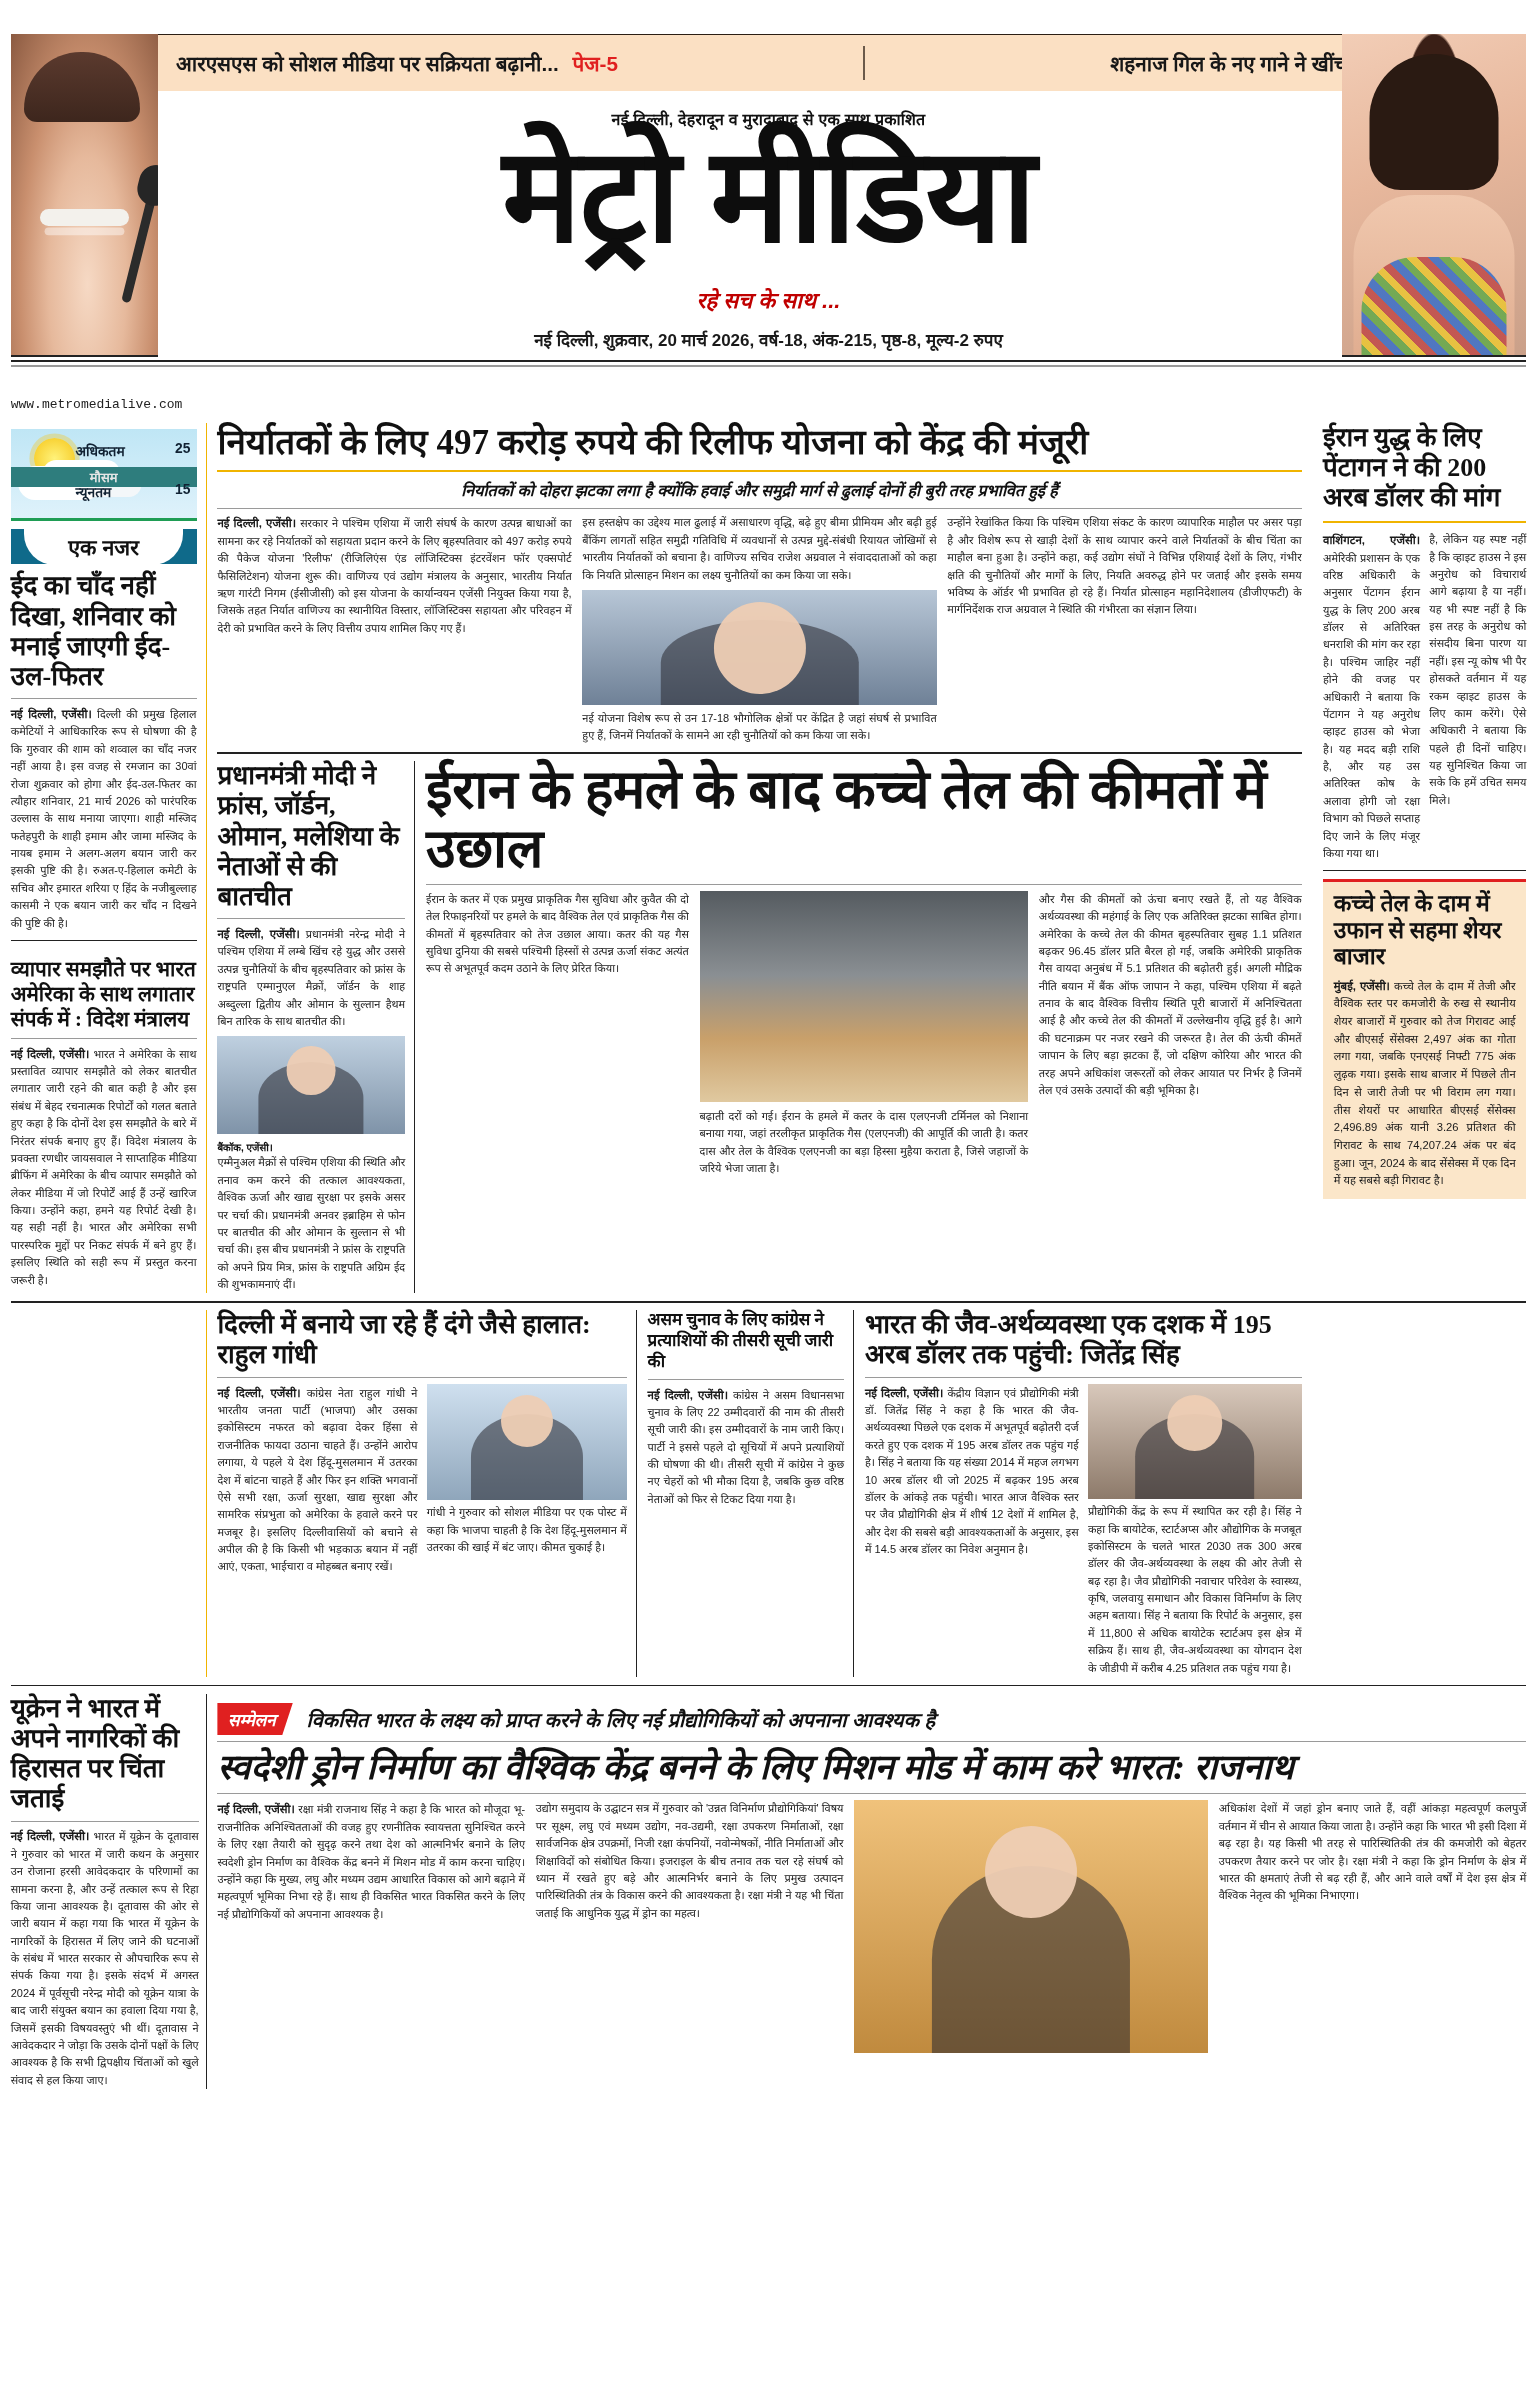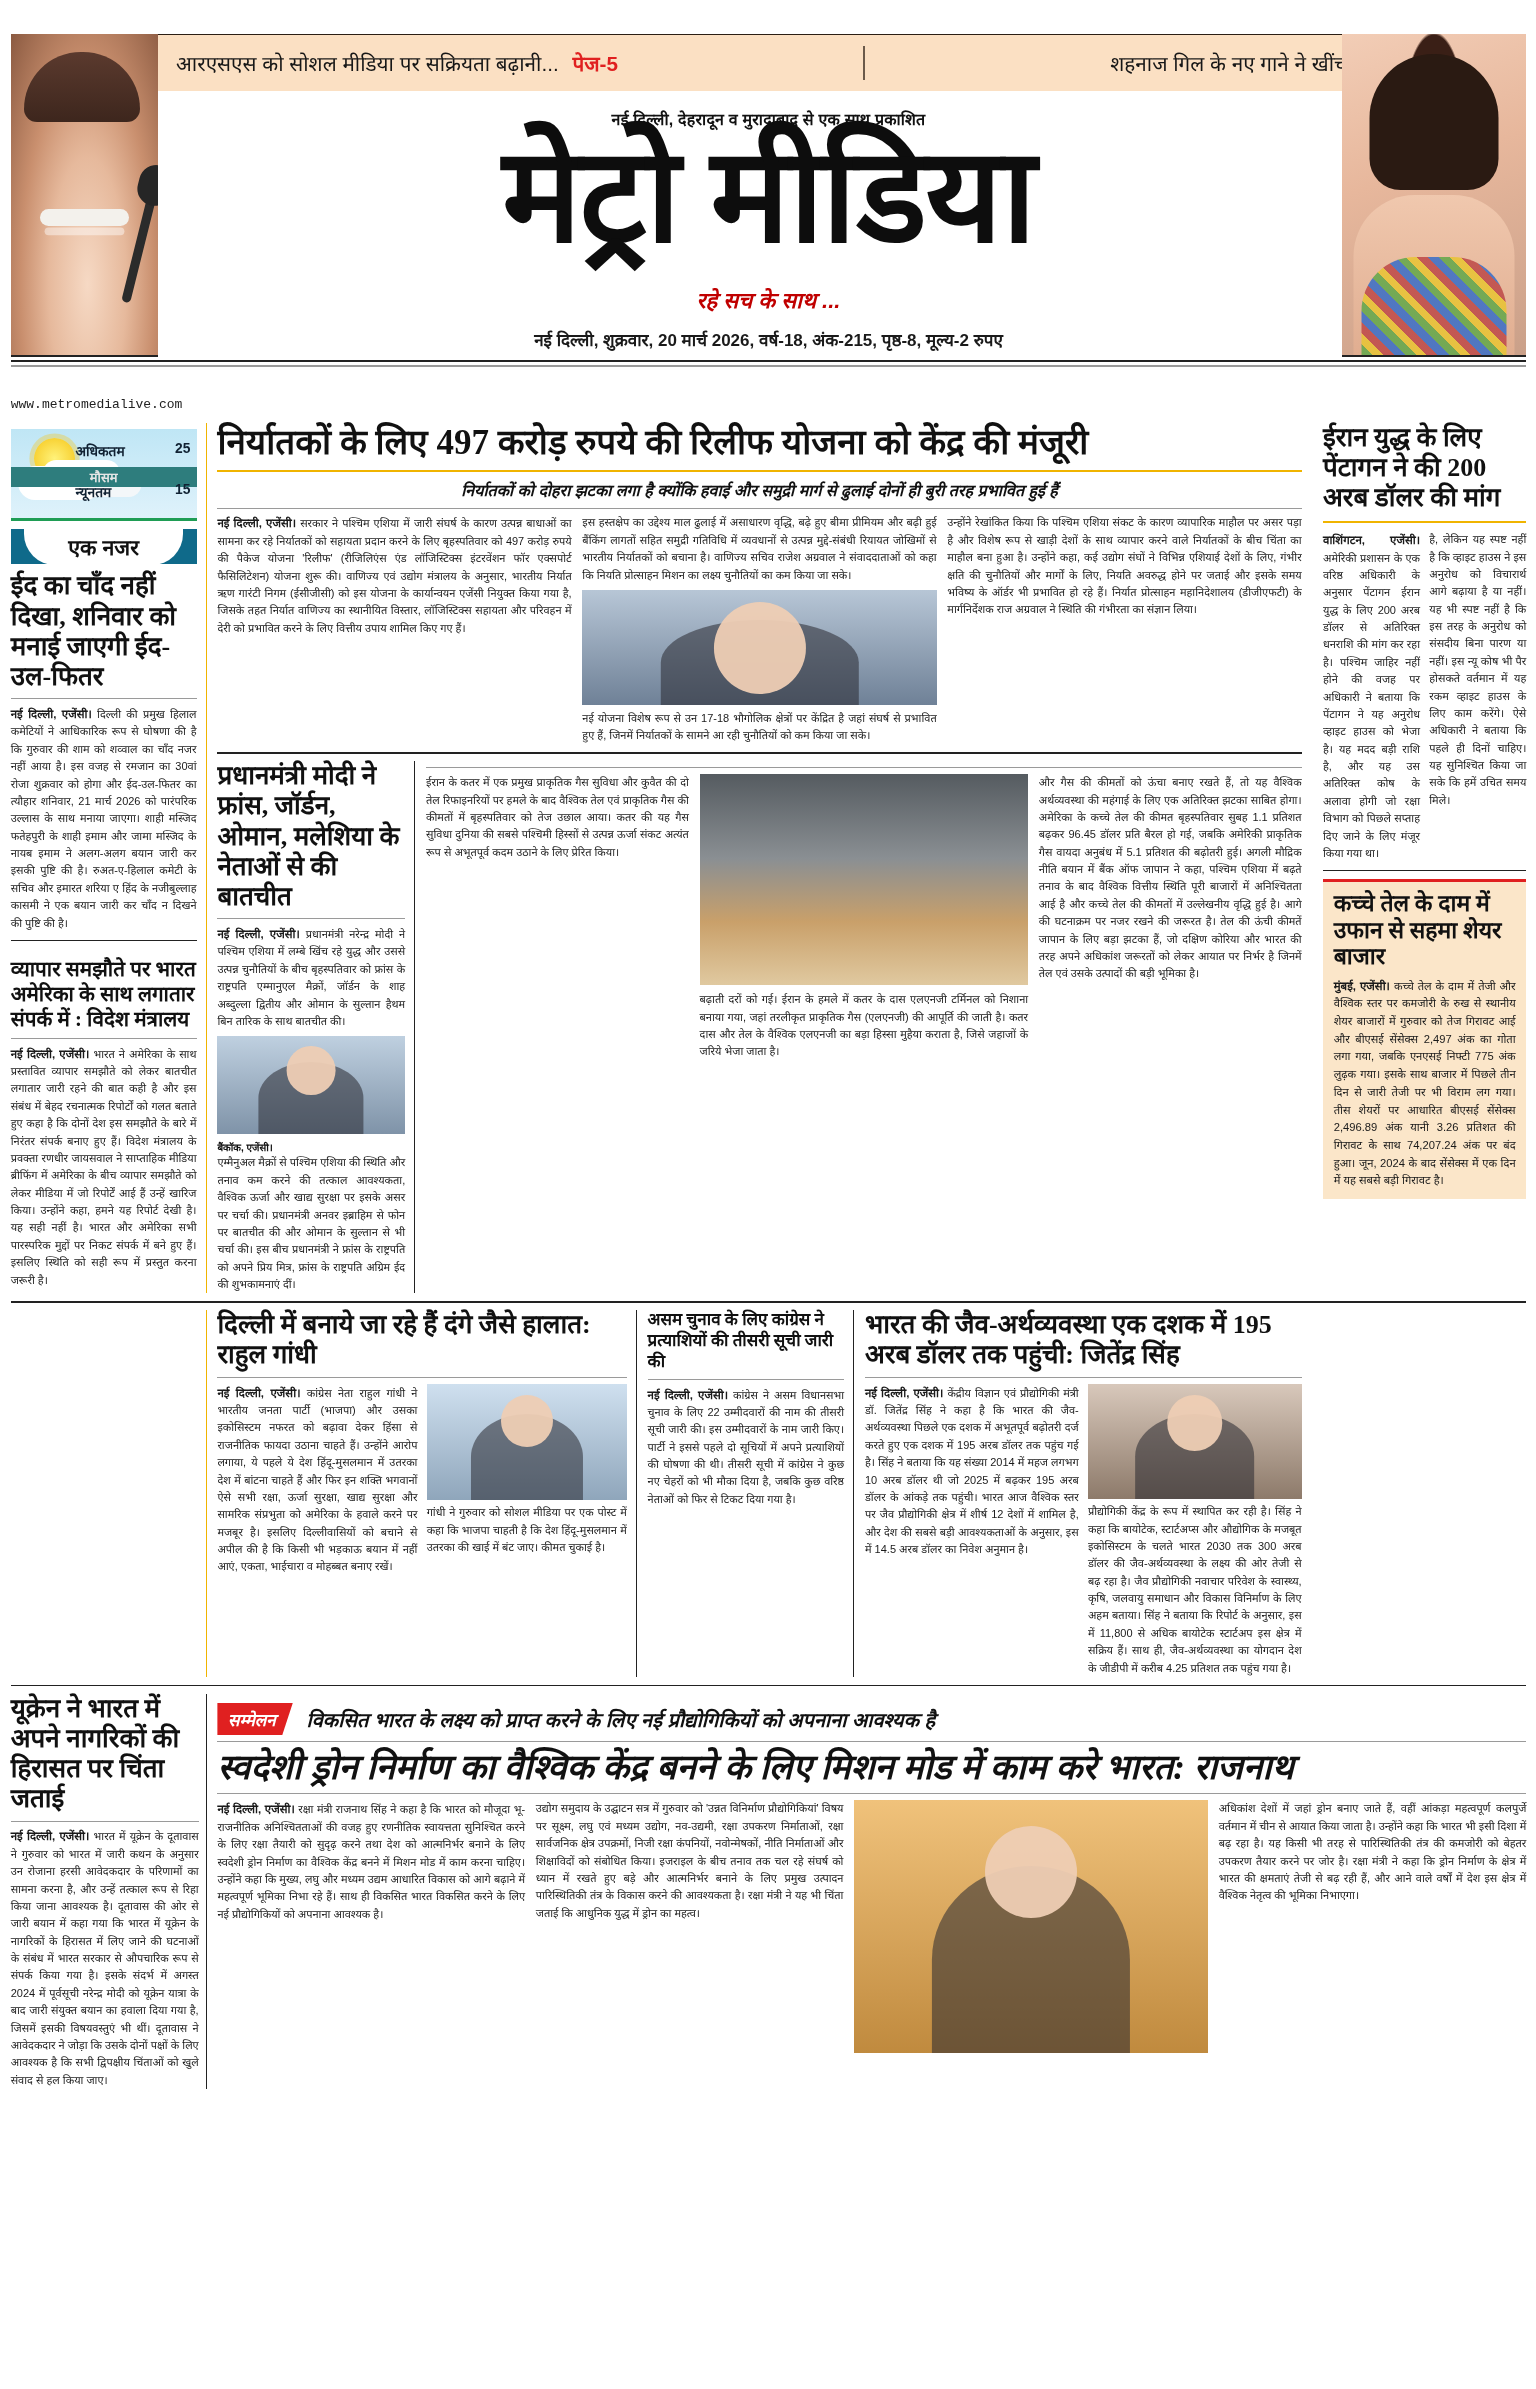--- a/index.html
+++ b/index.html
@@ -13,21 +13,21 @@
 
   
   .topbanner { position:relative; height:57px; margin-top:34px; display:flex; }
   .banner-strip {
     position:absolute; left:147px; right:0; top:0; height:57px;
     background:#fbe0c3; border-top:1.5px solid #2b1e14; border-bottom:0;
     display:flex; align-items:center; justify-content:space-between;
     padding:0 20px 0 18.4px;
   }
   .banner-item { display:flex; align-items:baseline; gap:13.8px; white-space:nowrap; }
-  .banner-text { font-size:20.7px; font-weight:400; color:#171717; }
+  .banner-text { font-size:20.7px; font-weight:700; color:#171717; }
   .banner-page { font-size:20.7px; font-weight:700; color:#e02020; }
   .banner-sep { width:1.5px; height:34px; background:#6b5a4a; }
 
   
   .masthead { position:relative; height:306px; }
   .mh-sub {
     position:absolute; top:17px; left:0; right:0; text-align:center;
     font-size:16px; font-weight:700; letter-spacing:0.2px; color:#111;
   }
   .mh-title {
@@ -299,20 +299,21 @@
           </div>
           <div class="photo p-modi" style="height:98px; margin:6.1px 0;">
             <div class="person"></div>
             <div class="head"></div>
           </div>
           <div class="sm-caption">बैंकॉक, एजेंसी।</div>
           <div class="body">एम्मैनुअल मैक्रों से पश्चिम एशिया की स्थिति और तनाव कम करने की तत्काल आवश्यकता, वैश्विक ऊर्जा और खाद्य सुरक्षा पर इसके असर पर चर्चा की। प्रधानमंत्री अनवर इब्राहिम से फोन पर बातचीत की और ओमान के सुल्तान से भी चर्चा की। इस बीच प्रधानमंत्री ने फ्रांस के राष्ट्रपति को अपने प्रिय मित्र, फ्रांस के राष्ट्रपति अग्रिम ईद की शुभकामनाएं दीं।</div>
         </div>
 
         <div style="flex:1">
+          <div class="h-xxl">ईरान के हमले के बाद कच्चे तेल की कीमतों में उछाल</div>
           <div class="rule-thin"></div>
           <div style="display:flex; gap:10.7px; margin-top:4.6px;">
             <div style="flex:1">
               <div class="body">ईरान के कतर में एक प्रमुख प्राकृतिक गैस सुविधा और कुवैत की दो तेल रिफाइनरियों पर हमले के बाद वैश्विक तेल एवं प्राकृतिक गैस की कीमतों में बृहस्पतिवार को तेज उछाल आया। कतर की यह गैस सुविधा दुनिया की सबसे पश्चिमी हिस्सों से उत्पन्न ऊर्जा संकट अत्यंत रूप से अभूतपूर्व कदम उठाने के लिए प्रेरित किया।</div>
             </div>
             <div style="flex:1.25">
               <div class="photo p-fire" style="height:211px; margin-bottom:6.1px;"></div>
               <div class="body">बढ़ाती दरों को गई। ईरान के हमले में कतर के दास एलएनजी टर्मिनल को निशाना बनाया गया, जहां तरलीकृत प्राकृतिक गैस (एलएनजी) की आपूर्ति की जाती है। कतर दास और तेल के वैश्विक एलएनजी का बड़ा हिस्सा मुहैया कराता है, जिसे जहाजों के जरिये भेजा जाता है।</div>
             </div>
             <div style="flex:1">

